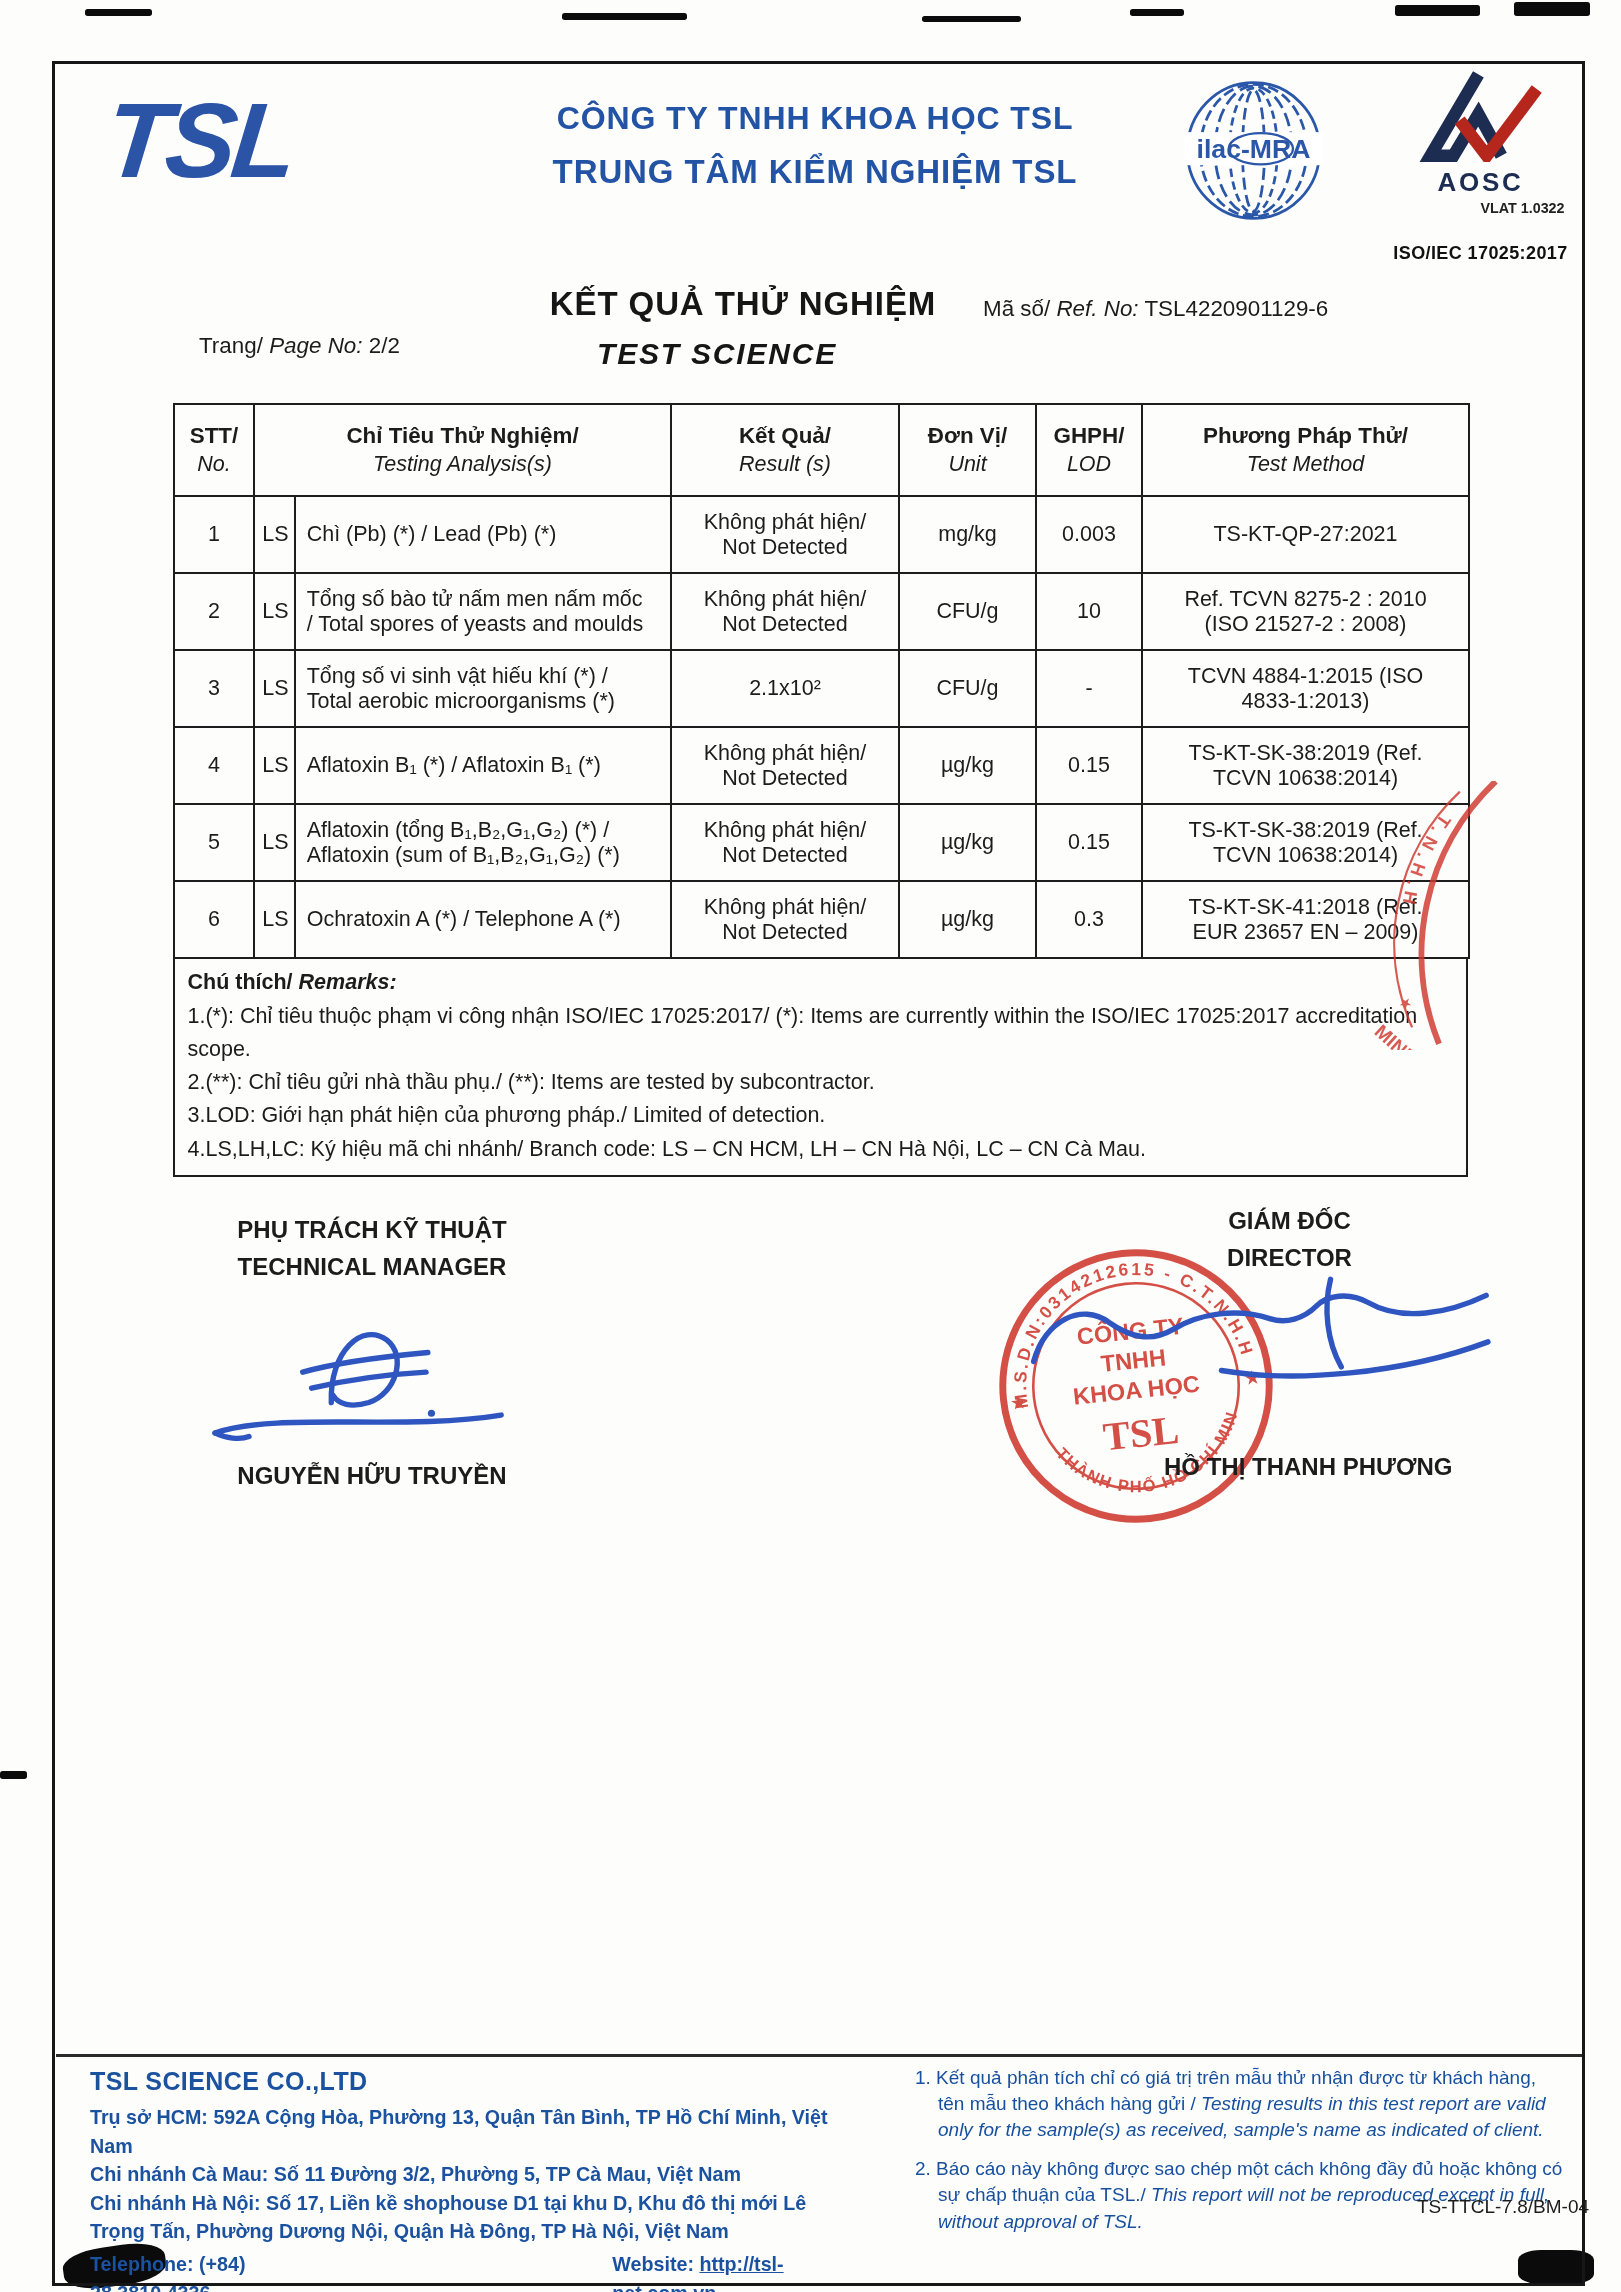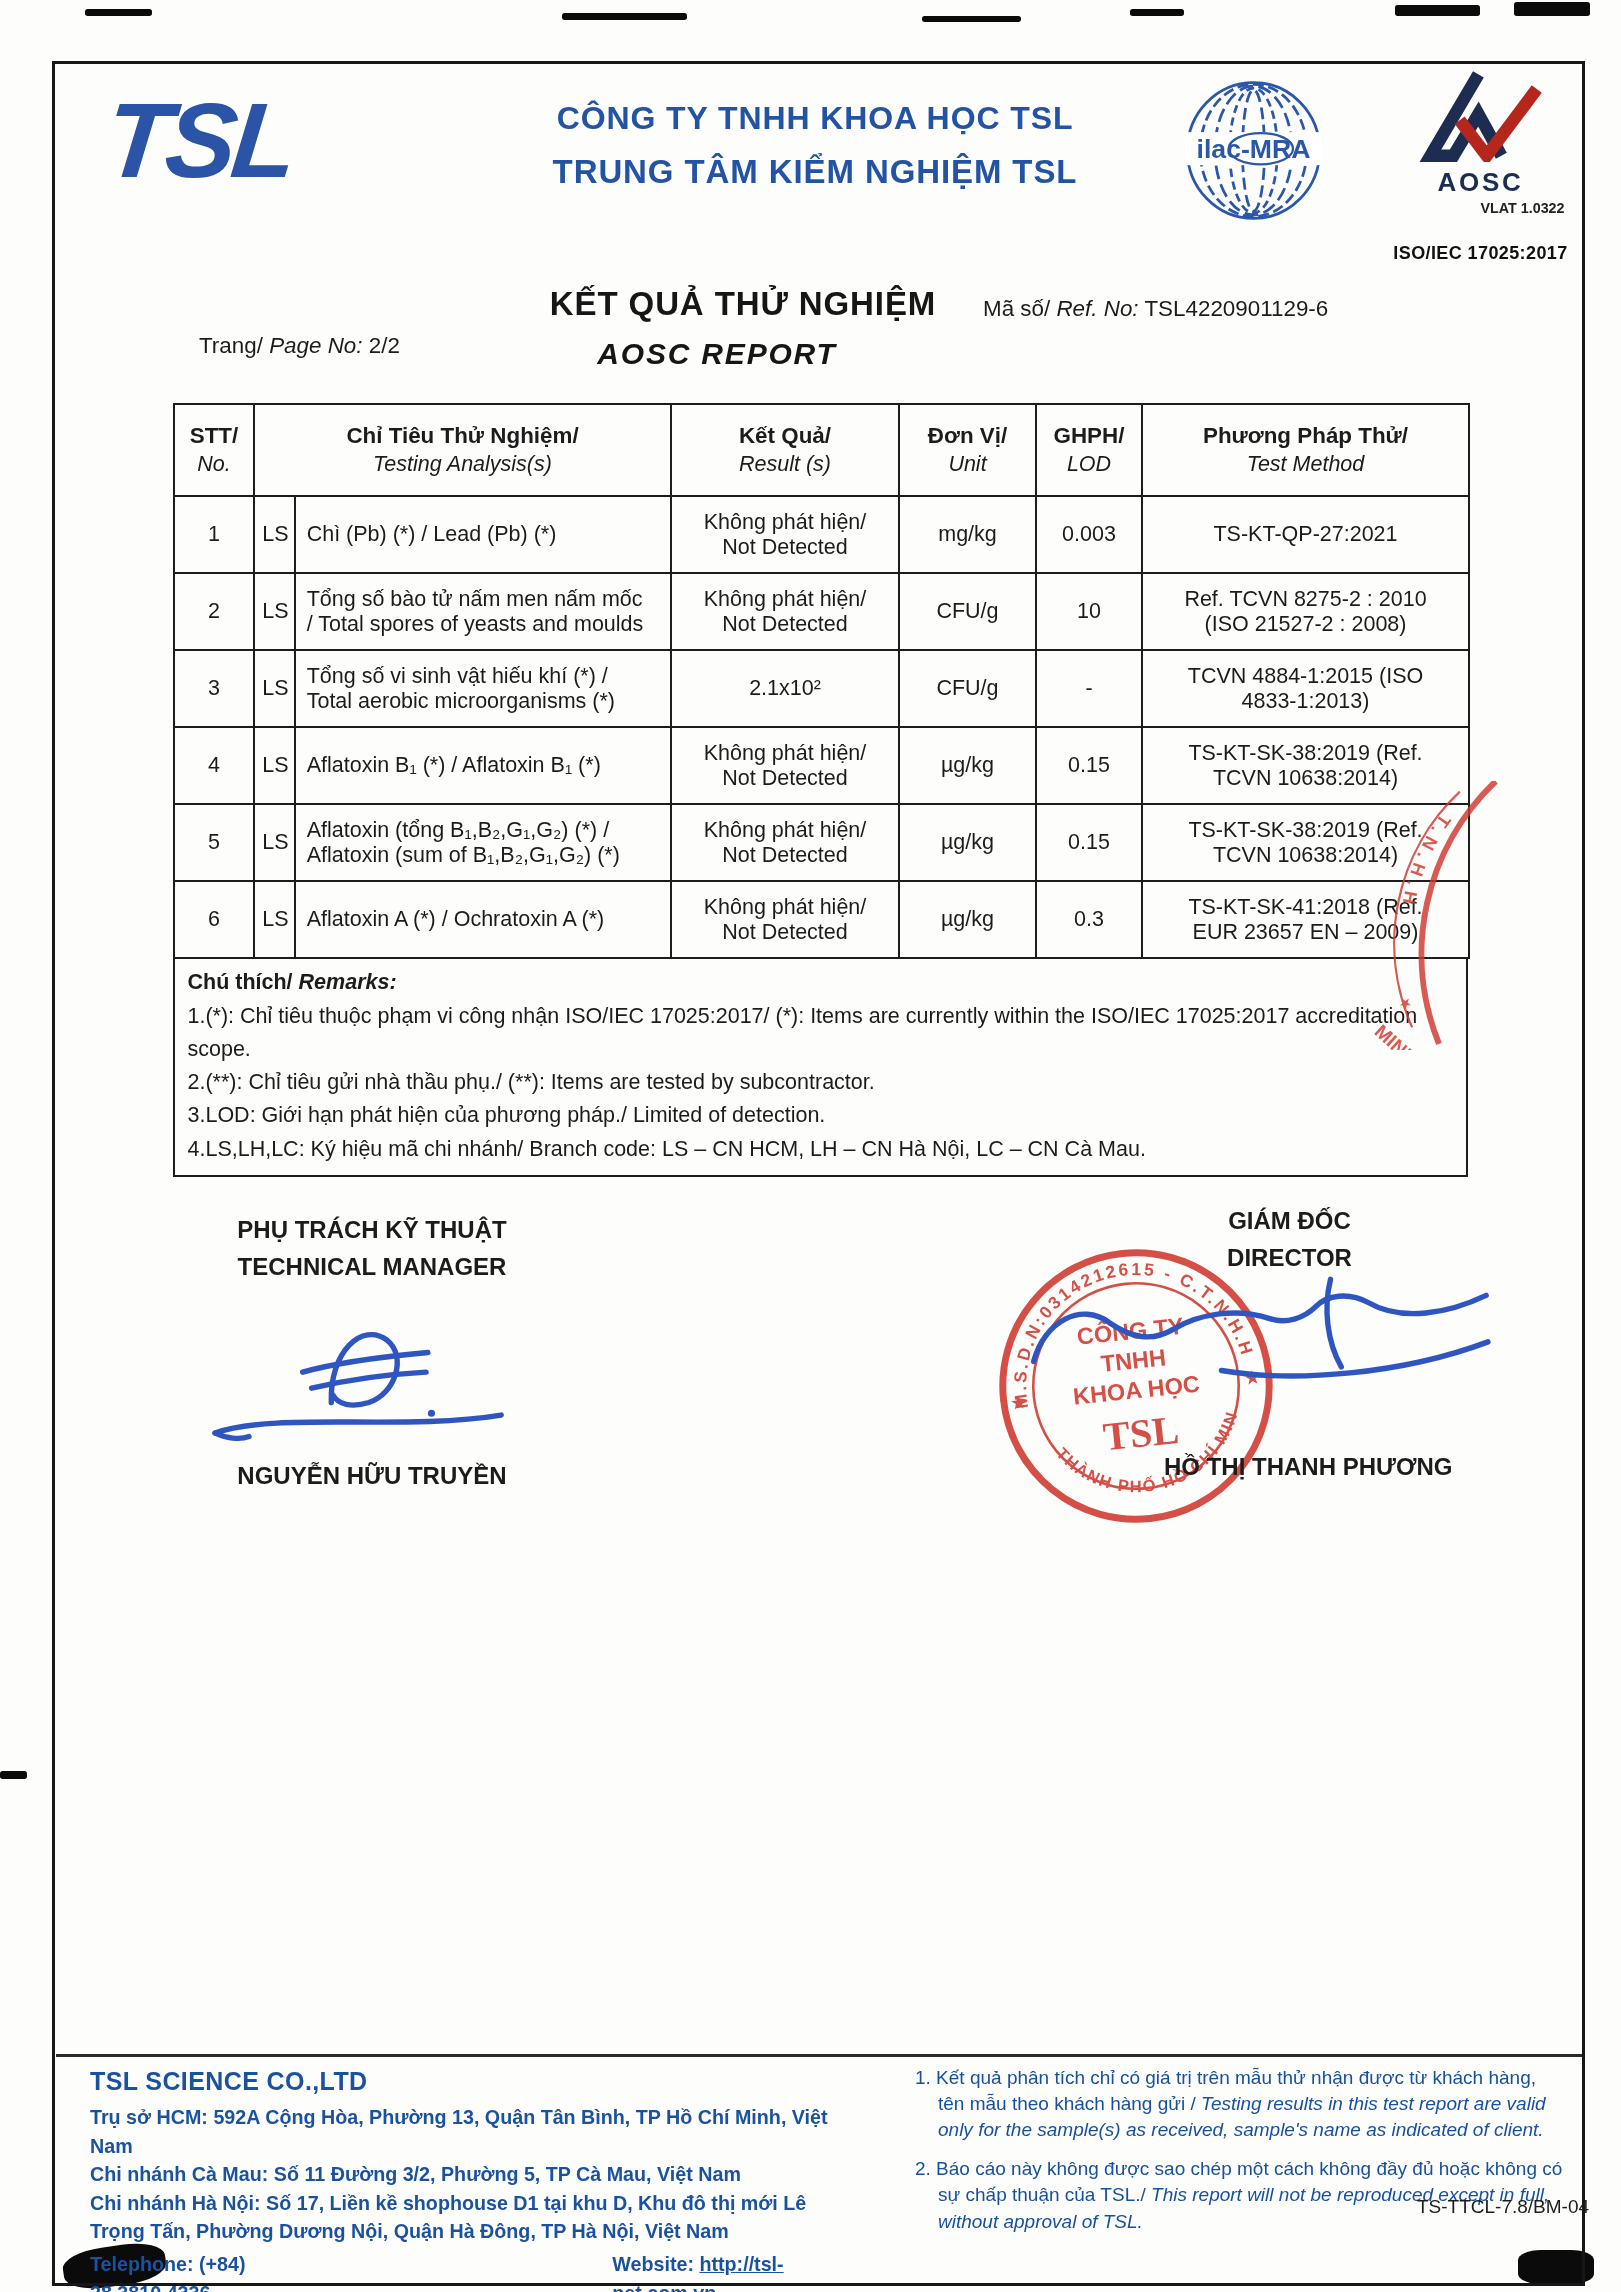--- a/index.html
+++ b/index.html
@@ -118,21 +118,21 @@
     <svg viewBox="0 0 120 92" width="125" height="96">
       <path d="M 58,8 L 12,86 L 34,86 L 58,46 L 80,86" fill="none" stroke="#1d2d52" stroke-width="12" stroke-linejoin="miter"></path>
       <path d="M 40,52 L 66,86 L 114,22" fill="none" stroke="#b5271d" stroke-width="12"></path>
     </svg>
     <div class="aosc-name">AOSC</div>
     <div class="aosc-vlat">VLAT 1.0322</div>
     <div class="aosc-iso">ISO/IEC 17025:2017</div>
   </div>
 
   <div class="title-vi">KẾT QUẢ THỬ NGHIỆM</div>
-  <div class="title-en">AOSC REPORT</div>
+  <div class="title-en">TEST SCIENCE</div>
   <div class="refno">
     <span>Mã số/</span>
     <i>Ref. No:</i>
     <span>TSL4220901129-6</span>
   </div>
   <div class="pageno">
     <span>Trang/</span>
     <i>Page No:</i>
     <span>2/2</span>
   </div>
@@ -229,21 +229,21 @@
           <td class="cell-result">Không phát hiện/
 Not Detected</td>
           <td>µg/kg</td>
           <td>0.15</td>
           <td class="cell-method">TS-KT-SK-38:2019 (Ref.
 TCVN 10638:2014)</td>
         </tr>
         <tr>
           <td>6</td>
           <td>LS</td>
-          <td class="cell-analysis">Aflatoxin A (*) / Ochratoxin A (*)</td>
+          <td class="cell-analysis">Ochratoxin A (*) / Telephone A (*)</td>
           <td class="cell-result">Không phát hiện/
 Not Detected</td>
           <td>µg/kg</td>
           <td>0.3</td>
           <td class="cell-method">TS-KT-SK-41:2018 (Ref.
 EUR 23657 EN – 2009)</td>
         </tr>
       </tbody>
     </table>
 

